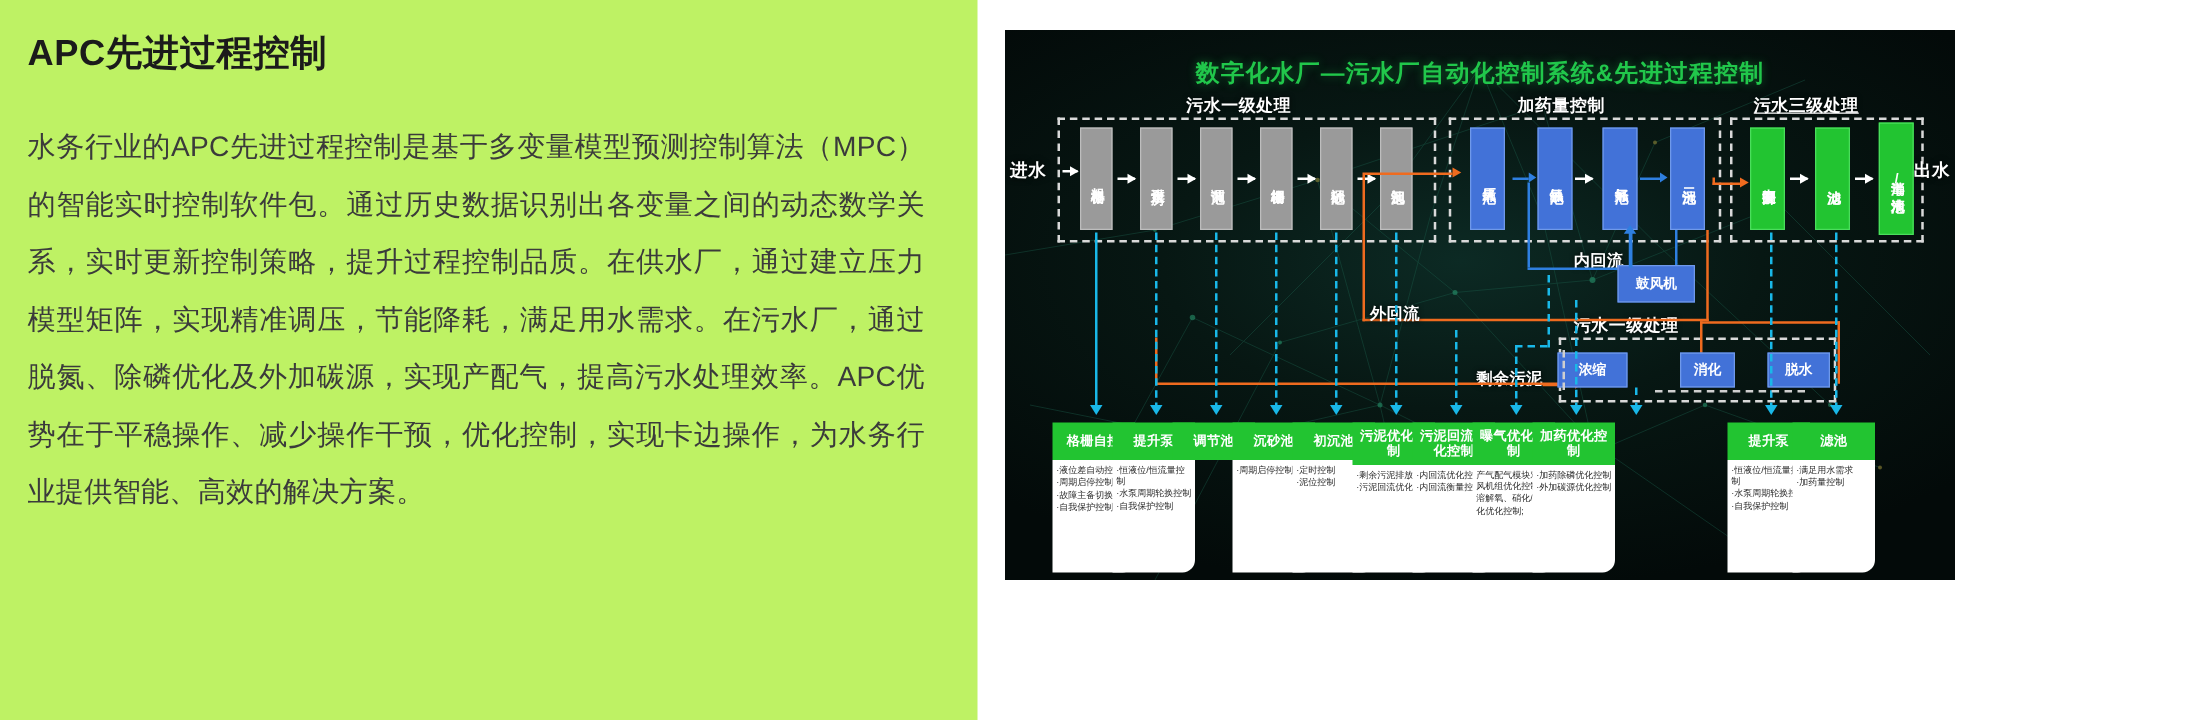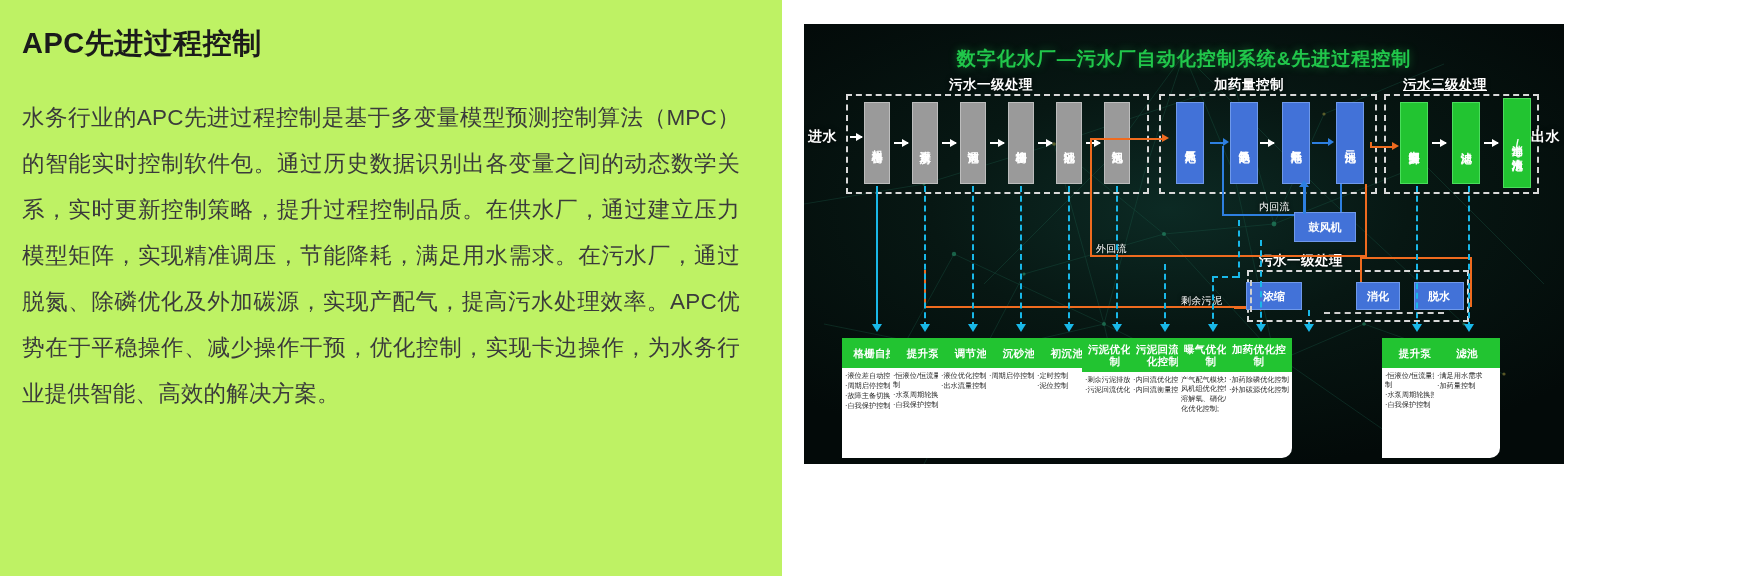--- a/index.html
+++ b/index.html
@@ -116,21 +116,21 @@
   }
   .dash-c-h { position: absolute; height: 0; border-top: 2px dashed #19b8e8; }
   .arrow-c-d { position: absolute; width:0;height:0;
     border-top: 8px solid #19b8e8;
     border-left: 5px solid transparent; border-right: 5px solid transparent; }
   .solid-c { position: absolute; width: 2px; background: #19b8e8; }
   .dash-w { position: absolute; height: 0; border-top: 2px dashed #cfcfcf; }
   .dash-w-v { position: absolute; width: 0; border-left: 2px dashed #cfcfcf; }
 
   .flow-label {
-    position: absolute; color: #fff; font-size: 10px; font-weight: normal;
+    position: absolute; color: #fff; font-size: 13px; font-weight: bold;
     white-space: nowrap; text-shadow: 0 0 4px #000; letter-spacing: .3px;
   }
 
   
   .card {
     position: absolute; bottom: 6px; width: 66px; height: 120px;
     display: flex; flex-direction: column;
   }
   .card-head {
     background: #22c431; color: #fff; font-size: 10.5px; font-weight: bold;
@@ -265,21 +265,21 @@
       <div class="line-o" style="left:556px; top:233px; width:2px; height:46px;"></div>
       <div class="line-o" style="left:556px; top:233px; width:112px; height:2px;"></div>
       <div class="line-o" style="left:666px; top:233px; width:2px; height:50px;"></div>
       <div class="line-o" style="left:120px; top:282px; width:330px; height:2px;"></div>
       <div class="line-o" style="left:120px; top:246px; width:2px; height:38px;"></div>
       <div class="line-o" style="left:448px; top:282px; width:2px; height:0px;"></div>
       <div class="line-o" style="left:430px; top:283px; width:28px; height:2px;"></div>
       <div class="arrow-o-r" style="left:456px; top:279px;"></div>
 
       <div class="small-unit u-blue" style="left:442px; top:258px; width:56px; height:28px; border:1px solid #6f99ea;">浓缩</div>
-      <div class="small-unit u-blue" style="left:552px; top:258px; width:44px; height:28px; border:1px solid #6f99ea;">消化</div>
+      <div class="small-unit u-blue" style="left:540px; top:258px; width:44px; height:28px; border:1px solid #6f99ea;">消化</div>
       <div class="small-unit u-blue" style="left:610px; top:258px; width:50px; height:28px; border:1px solid #6f99ea;">脱水</div>
 
       <div class="solid-c" style="left:72px;  top:162px; height:142px;"></div>
       <div class="arrow-c-d" style="left:68px; top:300px;"></div>
 
       <div class="dash-c" style="left:120px; top:162px; height:142px;"></div>
       <div class="arrow-c-d" style="left:116px; top:300px;"></div>
 
       <div class="dash-c" style="left:168px; top:162px; height:142px;"></div>
       <div class="arrow-c-d" style="left:164px; top:300px;"></div>
@@ -330,24 +330,20 @@
         <div class="card-head">提升泵</div>
         <div class="card-body">
           <div>·恒液位/恒流量控制</div>
           <div>·水泵周期轮换控制</div>
           <div>·自我保护控制</div>
         </div>
       </div>
 
       <div class="card" style="left:134px;">
         <div class="card-head">调节池</div>
-        <div class="card-body">
-          <div>·液位优化控制</div>
-          <div>·出水流量控制</div>
-        </div>
       </div>
 
       <div class="card" style="left:182px;">
         <div class="card-head">沉砂池</div>
         <div class="card-body">
           <div>·周期启停控制</div>
         </div>
       </div>
 
       <div class="card" style="left:230px;">

